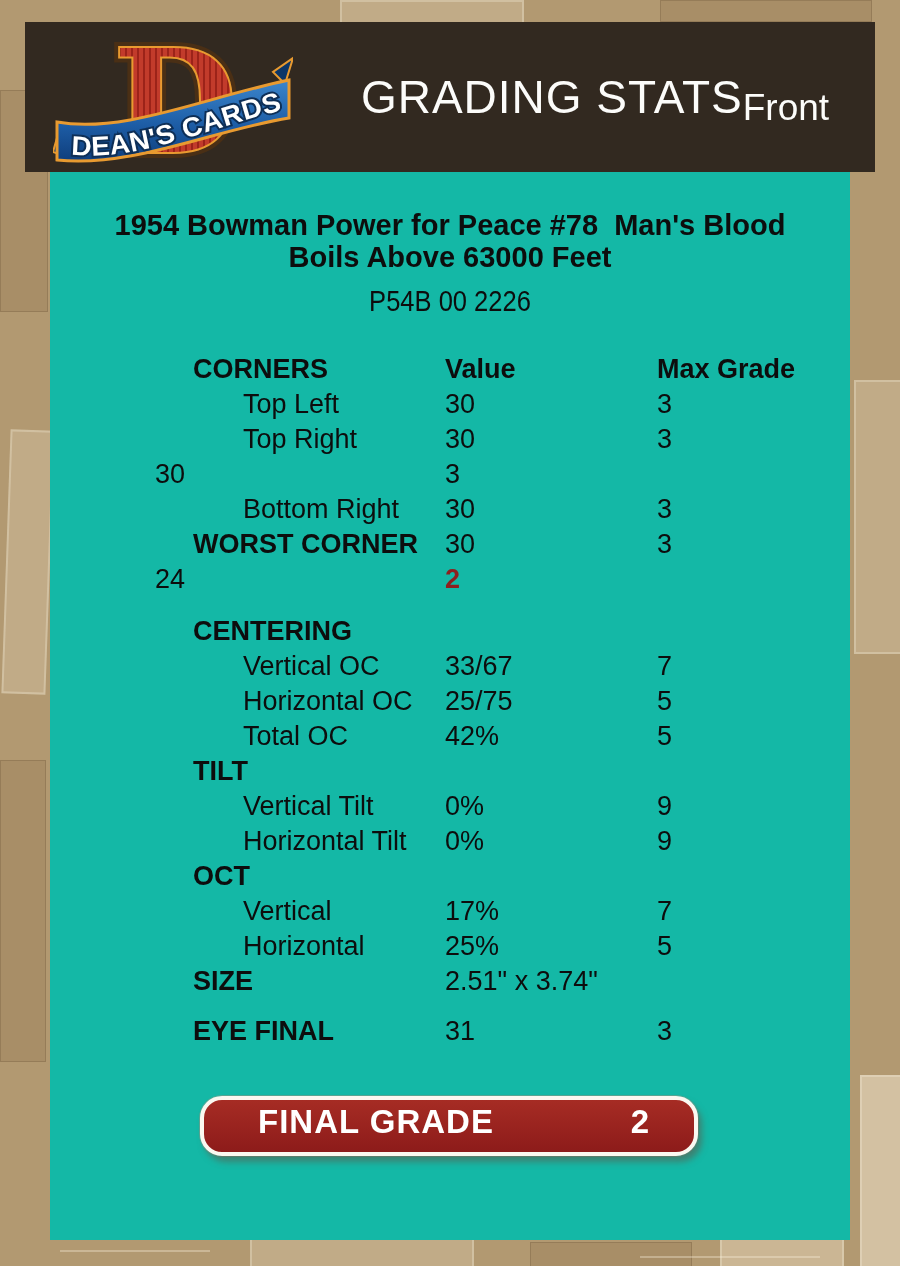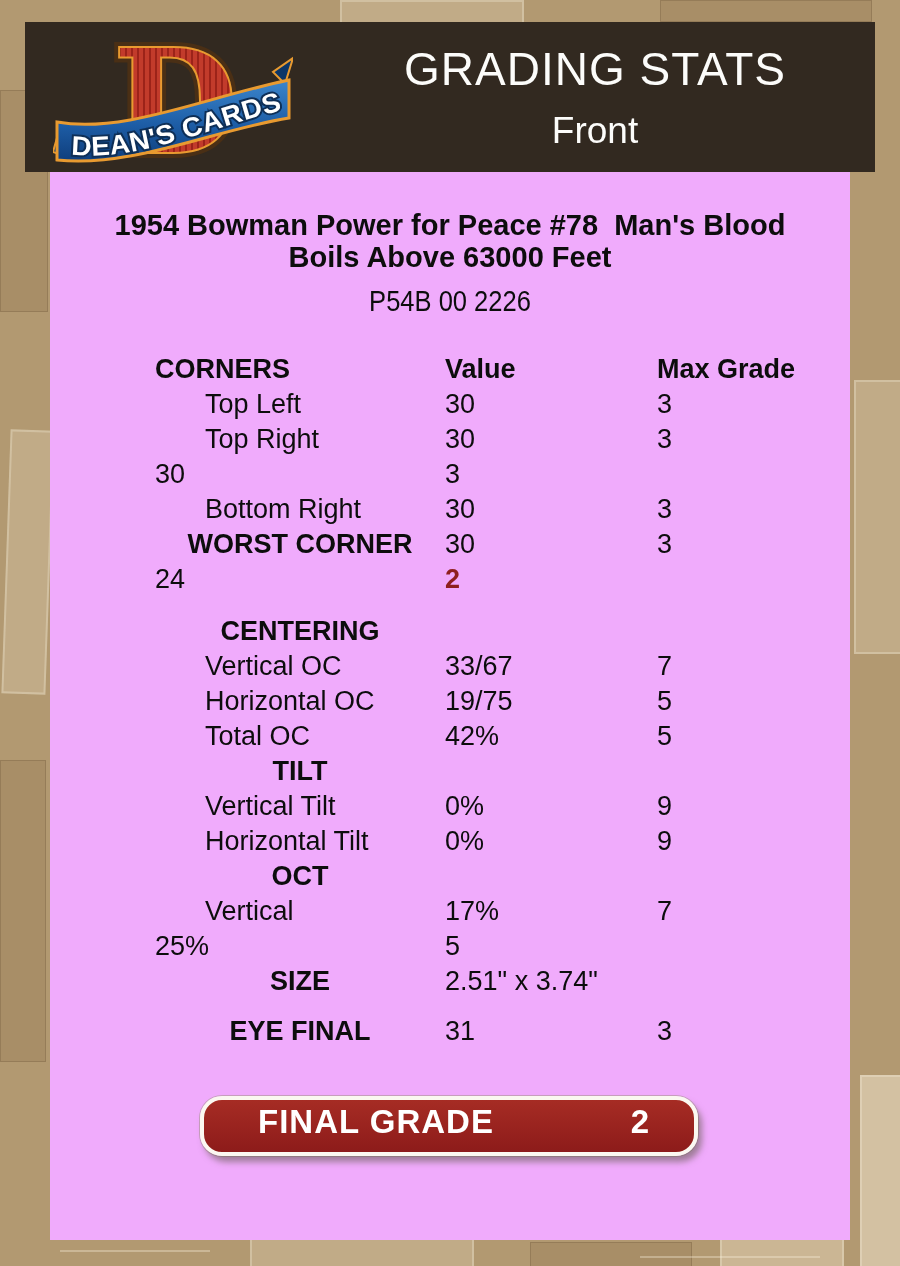--- a/index.html
+++ b/index.html
@@ -17,44 +17,44 @@
   .piece.dark{background:rgba(120,95,60,0.18);border:1px solid rgba(90,70,45,0.25);}
   .piece.line{background:rgba(250,242,222,0.35);}
   
   .header-bar{
     position:absolute;left:25px;top:22px;width:850px;height:150px;
     background:#322920;z-index:2;
   }
   .logo{position:absolute;left:28px;top:4px;width:240px;height:146px;}
   .header-titles{
     position:absolute;left:290px;top:0;width:560px;height:150px;
-    display:flex;flex-direction:column;align-items:center;justify-content:center;
+    display:flex;flex-direction:row;align-items:center;justify-content:center;
     color:#fcfcfa;
   }
   .header-title{font-size:46px;letter-spacing:1px;line-height:1;}
   .header-subtitle{font-size:37px;margin-top:20px;line-height:1;}
   
   .card{
     position:absolute;left:50px;top:172px;width:800px;height:1068px;
-    background:#f0abfc;z-index:1;color:#0d0d0d;
+    background:#14b8a6;z-index:1;color:#0d0d0d;
   }
   .card-title{margin-top:37px;text-align:center;font-weight:bold;font-size:29px;line-height:32px;}
   .card-title .t-line{white-space:pre;}
   .card-serial{margin-top:12px;text-align:center;font-size:29px;transform:scaleX(0.88);}
   
   .stats-table{margin-top:34px;}
   .t-row{
     height:35px;display:grid;grid-template-columns:290px 212px 140px;
     padding-left:105px;align-items:center;font-size:27px;line-height:1;
   }
-  .c-label{white-space:nowrap;}
+  .c-label{white-space:nowrap;margin-left:38px;}
   .t-row.indent .c-label{padding-left:50px;}
   .c-value,.c-grade{text-align:left;white-space:nowrap;}
   .t-row.all-bold{font-weight:bold;}
-  .t-row.bold-label .c-label{font-weight:bold;text-align:center;}
+  .t-row.bold-label .c-label{font-weight:bold;}
   .c-grade.grade-red{color:#8e1f1e;font-weight:bold;}
   .row-gap{width:100%;}
   
   .final-grade{
     position:absolute;left:150px;top:924px;width:498px;height:60px;
     box-sizing:border-box;border:4px solid #fbf8f0;border-radius:22px;
     background:linear-gradient(#a62c24,#8d1b1a);
     box-shadow:4px 6px 6px rgba(95,88,72,0.55), 0 0 0 1px rgba(160,150,130,0.5);
     display:flex;align-items:center;justify-content:space-between;
     padding:0 44px 8px 54px;
@@ -160,21 +160,21 @@
     <span class="c-value"></span>
     <span class="c-grade"></span>
   </div>
       <div class="t-row indent">
     <span class="c-label">Vertical OC</span>
     <span class="c-value">33/67</span>
     <span class="c-grade">7</span>
   </div>
       <div class="t-row indent">
     <span class="c-label">Horizontal OC</span>
-    <span class="c-value">19/75</span>
+    <span class="c-value">25/75</span>
     <span class="c-grade">5</span>
   </div>
       <div class="t-row indent">
     <span class="c-label">Total OC</span>
     <span class="c-value">42%</span>
     <span class="c-grade">5</span>
   </div>
       <div class="t-row bold-label">
     <span class="c-label">TILT</span>
     <span class="c-value"></span>
@@ -194,20 +194,21 @@
     <span class="c-label">OCT</span>
     <span class="c-value"></span>
     <span class="c-grade"></span>
   </div>
       <div class="t-row indent">
     <span class="c-label">Vertical</span>
     <span class="c-value">17%</span>
     <span class="c-grade">7</span>
   </div>
       <div class="t-row indent">
+    <span class="c-label">Horizontal</span>
     <span class="c-value">25%</span>
     <span class="c-grade">5</span>
   </div>
       <div class="t-row bold-label">
     <span class="c-label">SIZE</span>
     <span class="c-value">2.51" x 3.74"</span>
     <span class="c-grade"></span>
   </div>
       <div class="row-gap" style="height: 15px;"></div>
       <div class="t-row bold-label">

